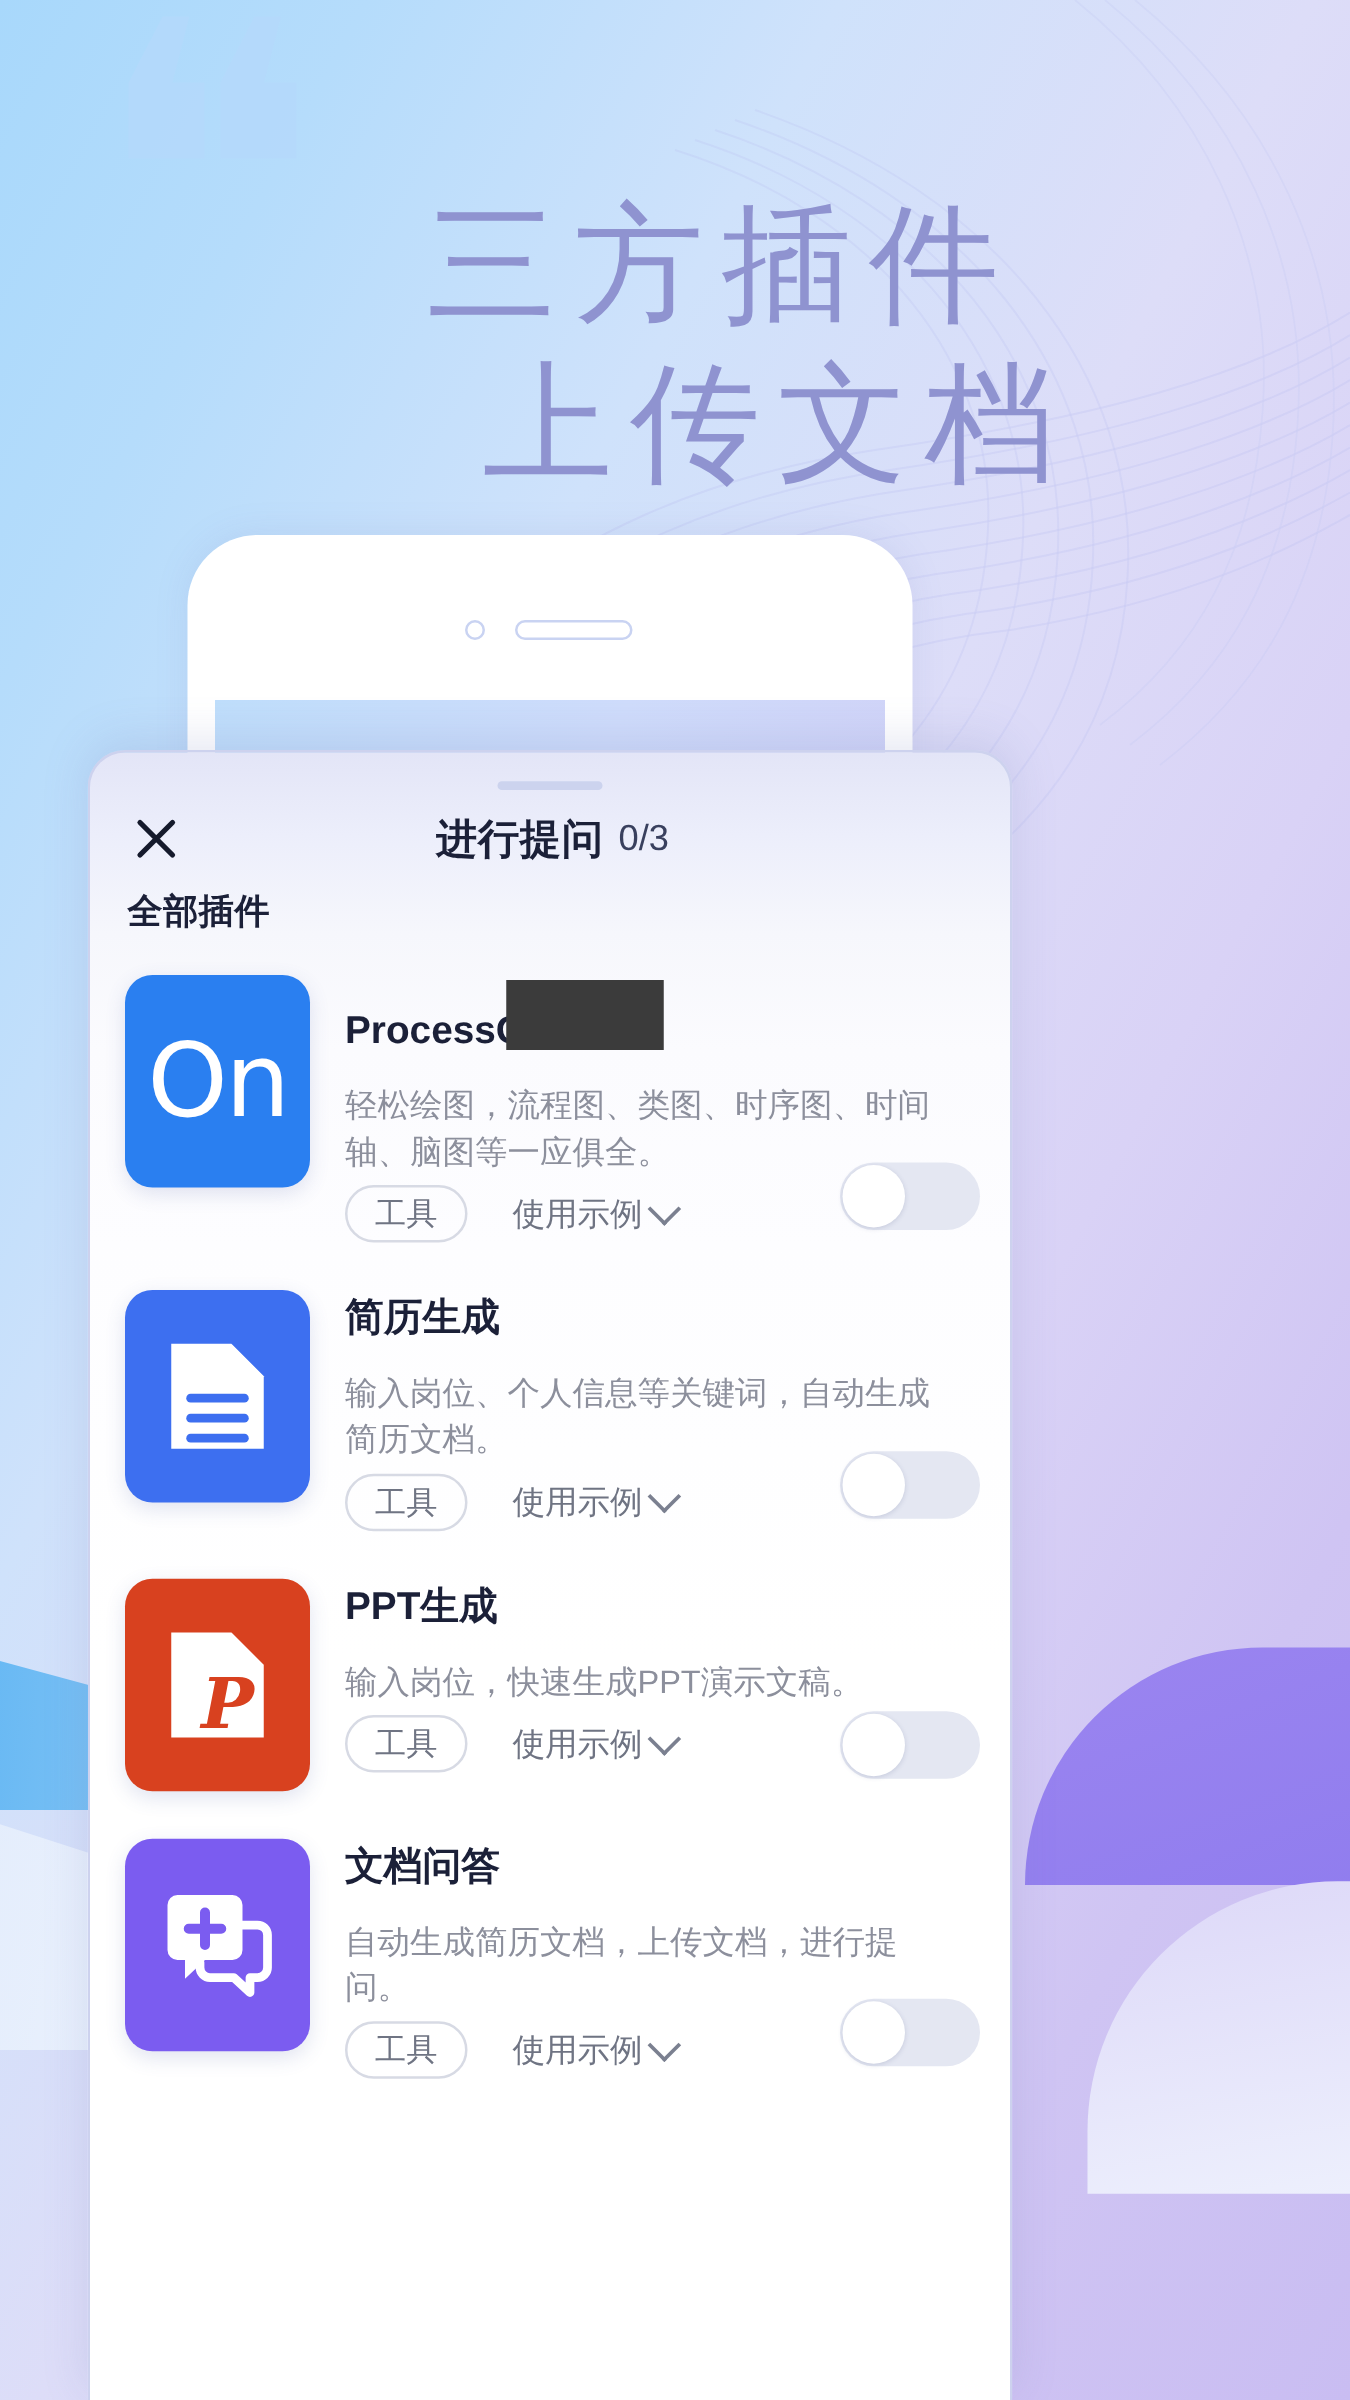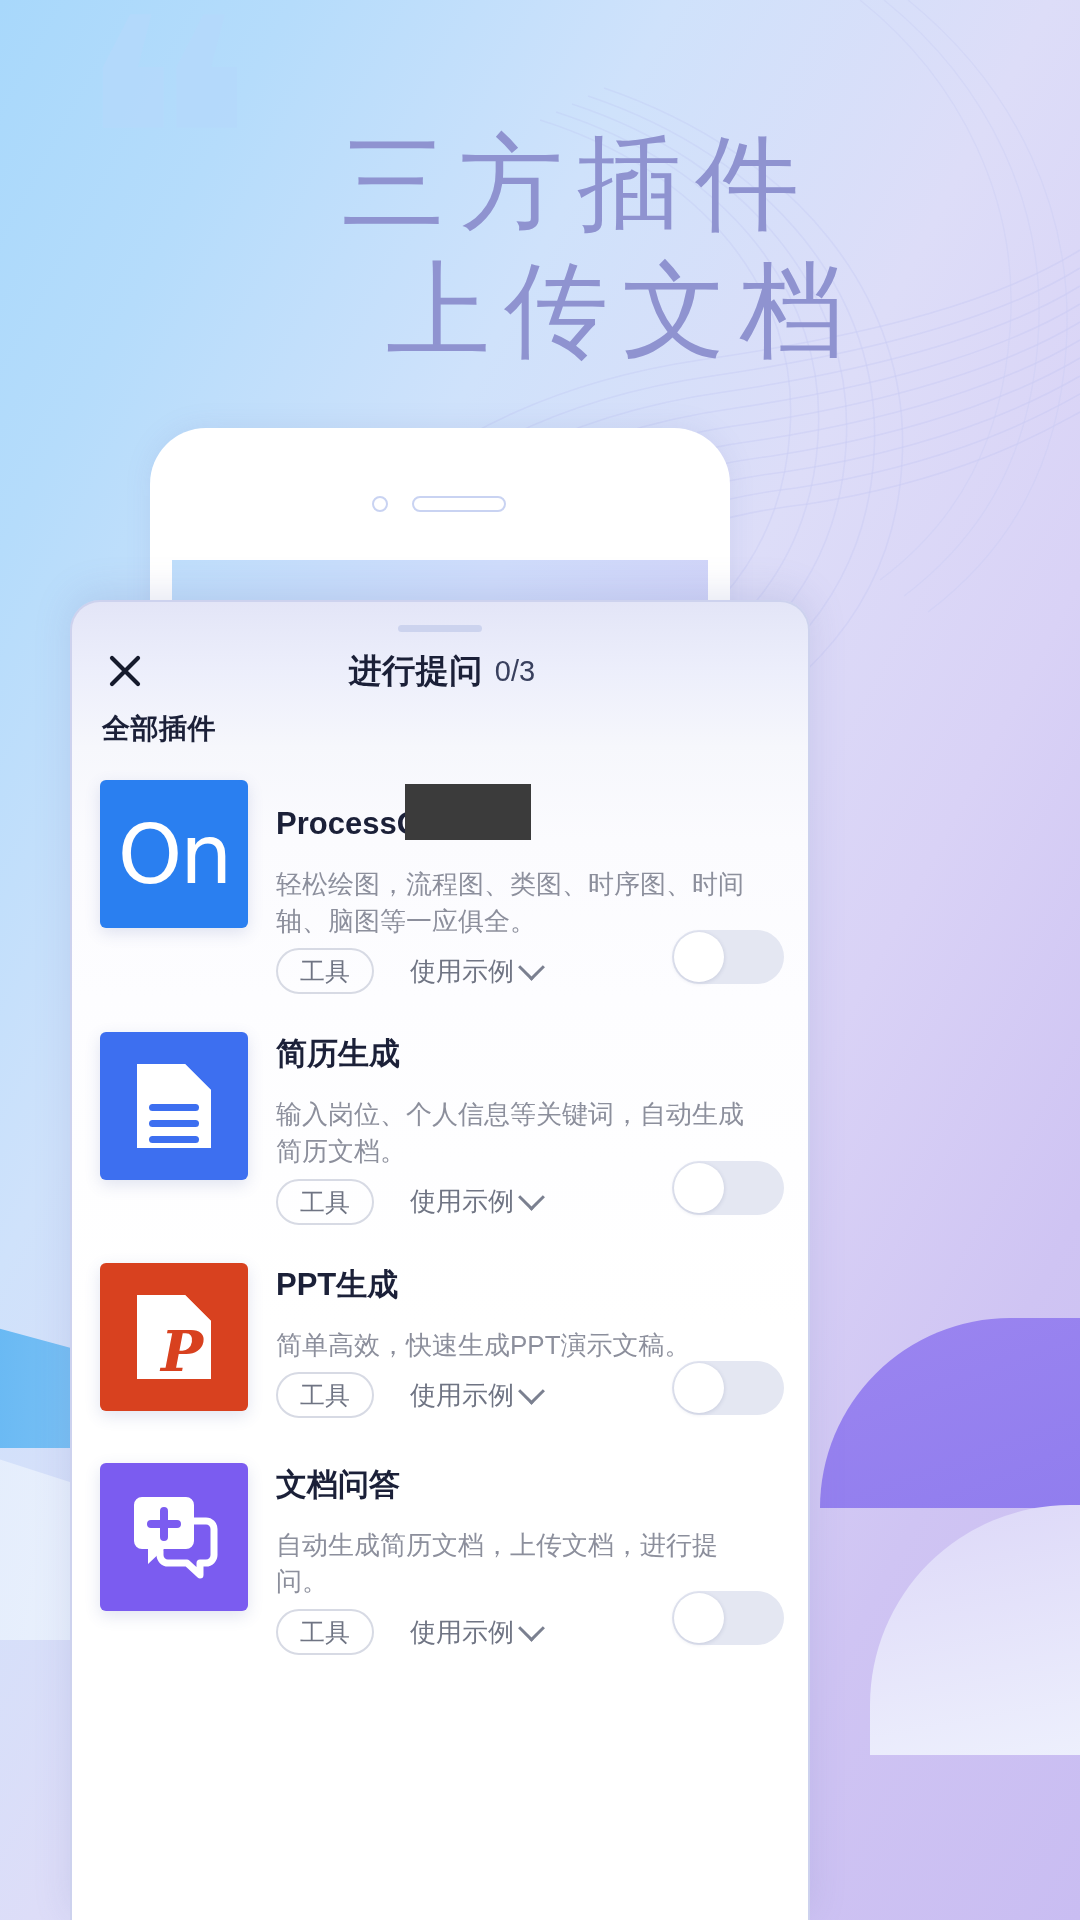--- a/index.html
+++ b/index.html
@@ -49,21 +49,21 @@
   }
   .banner-line {
     font-family: "DejaVu Serif", "Liberation Serif", serif;
     font-size: 104px;
     letter-spacing: 14px;
     color: #8f93d0;
     line-height: 1.22;
     font-weight: 500;
     text-indent: 14px;
   }
-  .banner-line.l1 { padding-left: 60px; }
+  .banner-line.l1 { padding-left: 60px; margin-top: 28px; }
   .banner-line.l2 { padding-left: 150px; }
 
   
   .phone {
     position: absolute;
     left: 150px; top: 428px;
     width: 580px; height: 560px;
     background: #ffffff;
     border-radius: 56px 56px 0 0;
     box-shadow: 0 -2px 26px rgba(120,130,190,.13);
@@ -203,22 +203,22 @@
   .plugin-row {
     position: relative;
     display: flex;
     padding: 20px 26px 18px 28px;
     box-sizing: border-box;
     min-height: 200px;
   }
 
   .plugin-icon {
     flex: 0 0 auto;
-    width: 148px; height: 148px;
-    border-radius: 6px;
+    width: 148px; height: 170px;
+    border-radius: 22px;
     display: flex; align-items: center; justify-content: center;
     box-shadow: 0 5px 16px rgba(70,90,160,.16);
     overflow: hidden;
   }
 
   .icon-on-text {
     color: #fff;
     font-size: 82px;
     font-weight: 400;
     font-family: "DejaVu Sans", sans-serif;
@@ -419,21 +419,21 @@
           </div>
         </div>
         <div class="plugin-row">
           <div class="plugin-icon" style="background: rgb(216, 65, 31);">
   <svg width="86" height="96" viewBox="0 0 86 96" aria-hidden="true">
     <path d="M6 6 h48 l26 26 v58 H6 Z" fill="#ffffff"></path>
     <path d="M54 6 l26 26 h-26 Z" fill="#ffffff"></path>
     <text x="30" y="82" font-family="DejaVu Serif, serif" font-style="italic" font-weight="700" font-size="56" fill="#d8411f">P</text>
   </svg>
 </div>
-          <div class="plugin-body"><div class="plugin-title">PPT生成</div><div class="plugin-desc">简单高效，快速生成PPT演示文稿。</div><div class="plugin-meta">
+          <div class="plugin-body"><div class="plugin-title">PPT生成</div><div class="plugin-desc">输入岗位，快速生成PPT演示文稿。</div><div class="plugin-meta">
               <span class="tag-chip">工具</span>
               <span class="example-link">
                 <span>使用示例</span>
                 <span class="chev"></span>
               </span>
             </div></div>
           <div class="toggle">
             <div class="knob"></div>
           </div>
         </div>

